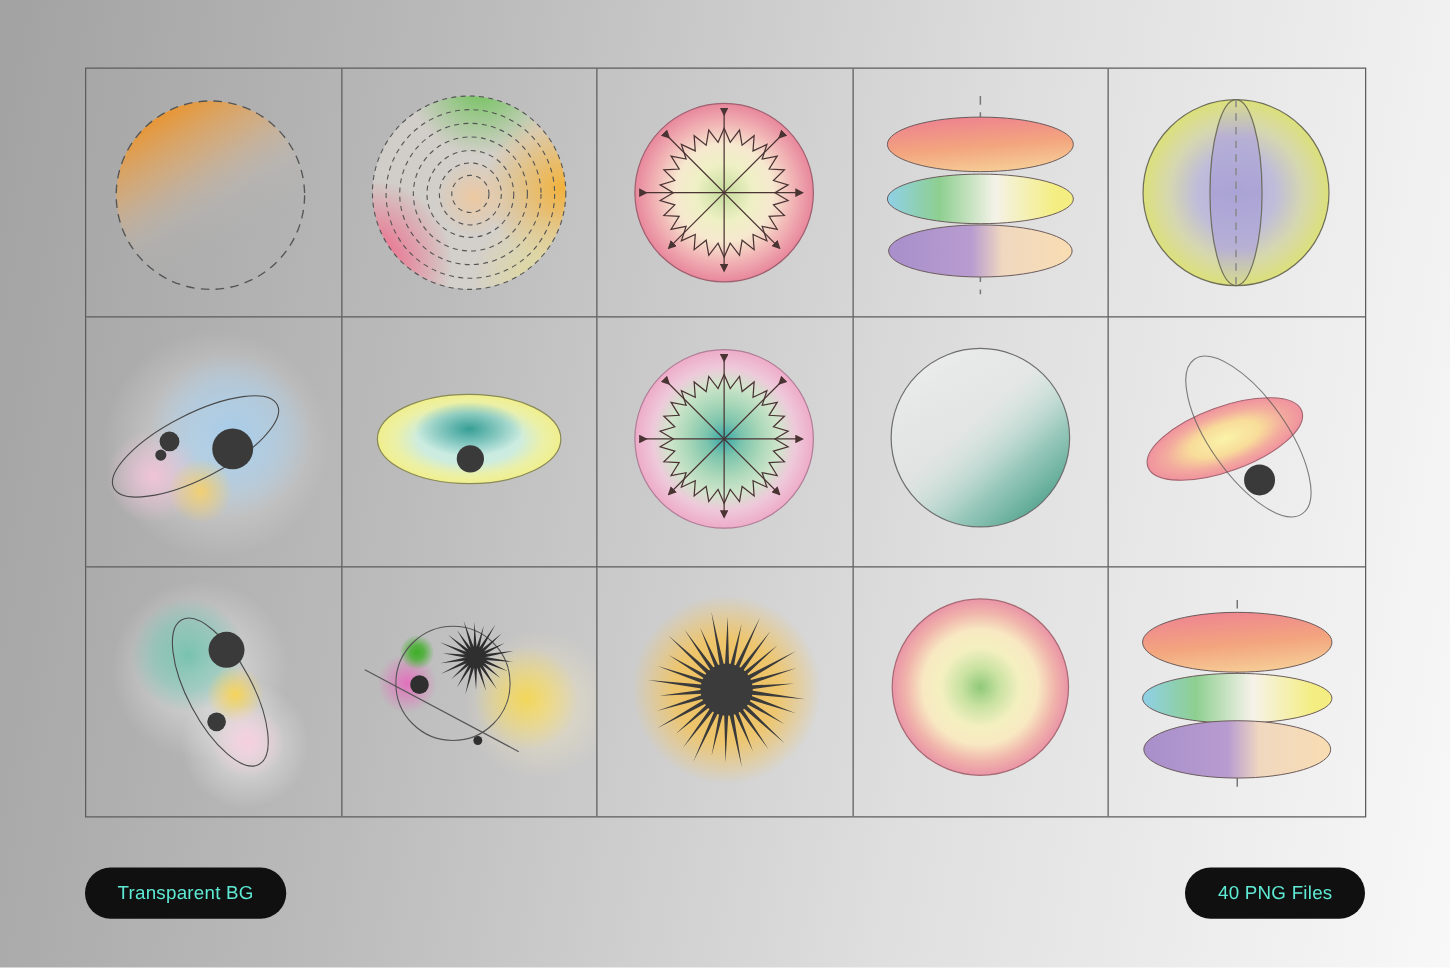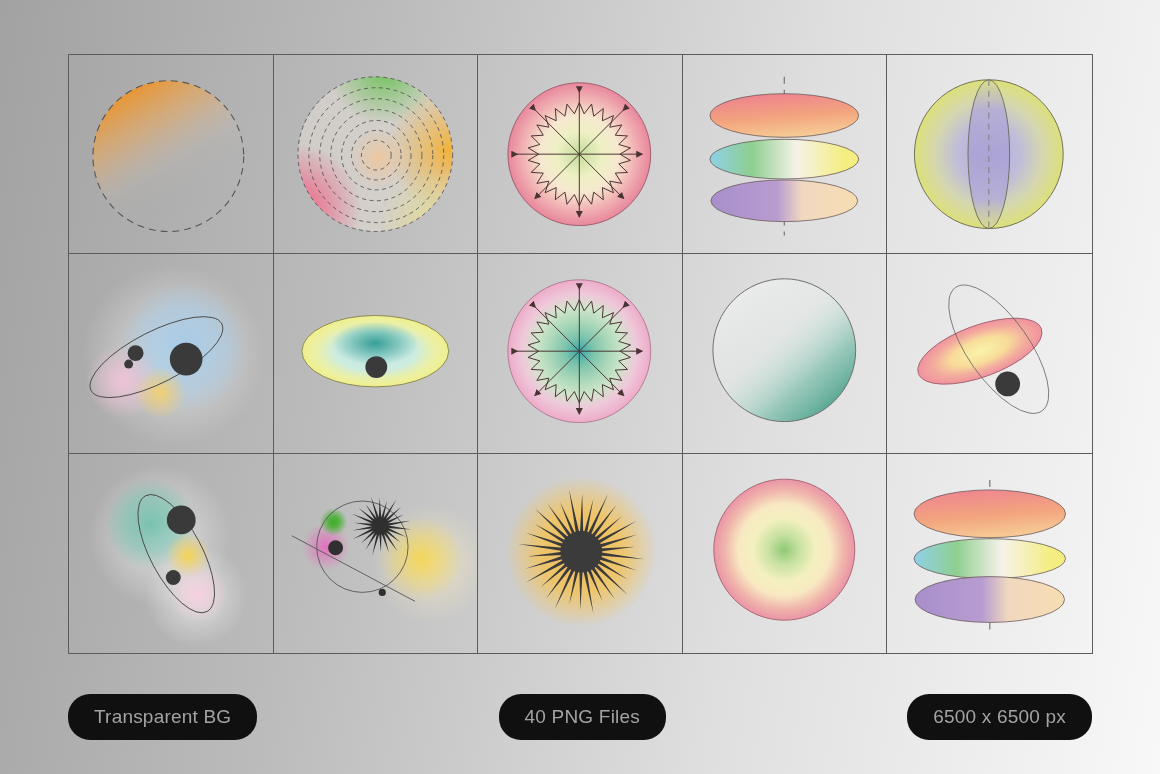--- a/index.html
+++ b/index.html
@@ -18,21 +18,21 @@
     box-sizing:border-box;overflow:hidden;
   }
   .cell:nth-child(5n){border-right:none;}
   .cell:nth-child(n+11){border-bottom:none;}
   .cell svg{display:block;width:100%;height:100%;}
   .badges{
     position:absolute;left:68px;right:68px;top:694px;
     display:flex;justify-content:space-between;align-items:center;
   }
   .pill{
-    background:#101010;color:#a3a3a3;font-size:19px;letter-spacing:.2px;
+    background:#101010;color:#5eead4;font-size:15px;letter-spacing:.2px;
     padding:12px 26px;border-radius:22px;white-space:nowrap;
   }
 </style>
 </head>
 <body>
 
 <div class="grid">
 
   <div class="cell">
     <svg viewBox="0 0 205 200">
@@ -407,14 +407,13 @@
       <ellipse cx="103" cy="105" rx="76" ry="20" fill="url(#g15b)" stroke="#6a5a5a" stroke-width="0.8"></ellipse>
       <ellipse cx="103" cy="146" rx="75" ry="23" fill="url(#g15c)" stroke="#6a5a5a" stroke-width="0.8"></ellipse>
     </svg>
   </div>
 
 </div>
 
 <div class="badges">
   <div class="pill">Transparent BG</div>
   <div class="pill">40 PNG Files</div>
-  <div class="pill">6500 x 6500 px</div>
 </div>
 
 </body></html>

